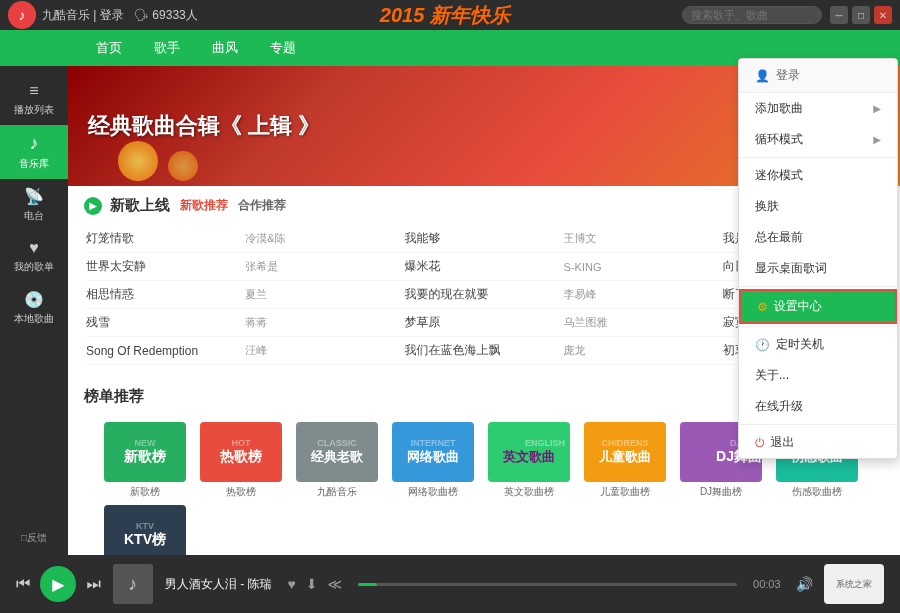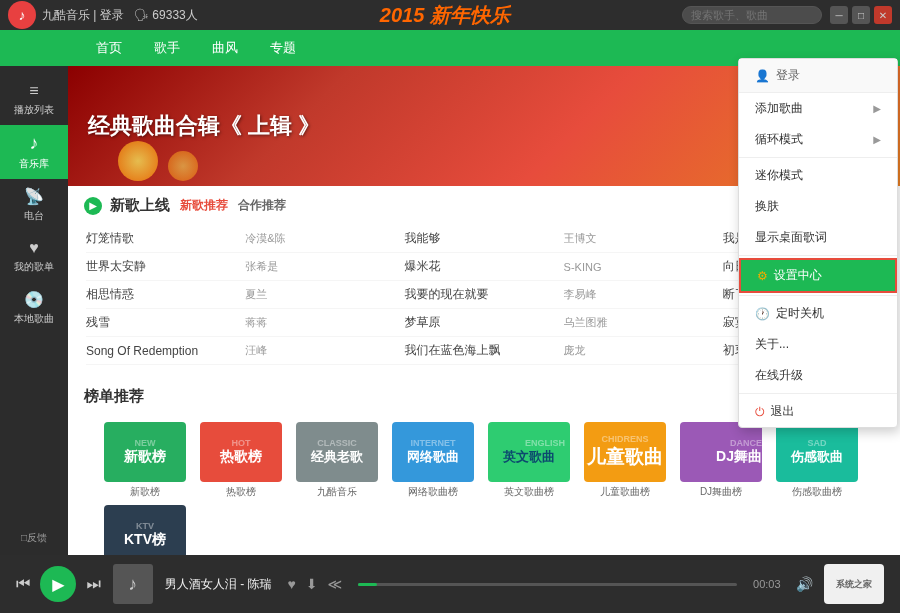--- a/index.html
+++ b/index.html
@@ -249,28 +249,28 @@
           <div class="chart-card">
             <div class="chart-card-img" style="background:#3498db;">
               <span style="color:rgba(255,255,255,0.4);font-size:9px;font-weight:bold;">INTERNET</span>
               <span style="color:white;font-size:13px;font-weight:bold;">网络歌曲</span>
             </div>
             <span class="chart-card-label">网络歌曲榜</span>
           </div>
           <div class="chart-card">
             <div class="chart-card-img" style="background:#2ecc71;">
               <span style="color:rgba(255,255,255,0.4);font-size:9px;font-weight:bold;padding-left:32px;">ENGLISH</span>
-              <span style="color:#0c4a6e;font-size:13px;font-weight:bold;">英文歌曲</span>
+              <span style="color:#701a75;font-size:13px;font-weight:bold;">英文歌曲</span>
             </div>
             <span class="chart-card-label">英文歌曲榜</span>
           </div>
           <div class="chart-card">
             <div class="chart-card-img" style="background:#f39c12;">
               <span style="color:rgba(255,255,255,0.4);font-size:9px;font-weight:bold;">CHIDRENS</span>
-              <span style="color:white;font-size:19px;font-weight:bold;">儿童歌曲</span>
+              <span style="color:white;font-size:13px;font-weight:bold;">儿童歌曲</span>
             </div>
             <span class="chart-card-label">儿童歌曲榜</span>
           </div>
           <div class="chart-card">
             <div class="chart-card-img" style="background:#9b59b6;align-items:flex-end;">
               <span style="color:rgba(255,255,255,0.4);font-size:9px;font-weight:bold;">DANCE</span>
               <span style="color:white;font-size:14px;font-weight:bold;">DJ舞曲</span>
             </div>
             <span class="chart-card-label">DJ舞曲榜</span>
           </div>
@@ -313,21 +313,21 @@
       <span>⬇</span>
       <span>≪</span>
     </div>
     <div class="player-progress">
       <div class="player-progress-fill"></div>
     </div>
     <span class="player-time">00:03</span>
     <div class="player-volume">
       <span class="player-vol-icon">🔊</span>
     </div>
-    <div style="width:60px;height:40px;background:#f0f0f0;border-radius:4px;margin-left:10px;display:flex;align-items:center;justify-content:center;font-weight:bold;">
+    <div style="width:60px;height:40px;background:#f0f0f0;border-radius:4px;margin-left:10px;display:flex;align-items:center;justify-content:center;">
       <span style="font-size:9px;color:#666;">系统之家</span>
     </div>
   </div>
 </div>
 
 <div class="top-right-menu">
   <div class="dropdown-menu">
     <div class="dropdown-header">
       <span>👤</span>
       <span>登录</span>
@@ -339,20 +339,23 @@
     <div class="dropdown-item">
       <span>循环模式</span>
       <span class="dropdown-arrow">▶</span>
     </div>
     <div class="dropdown-divider"></div>
     <div class="dropdown-item">
       <span>迷你模式</span>
     </div>
     <div class="dropdown-item">
       <span>换肤</span>
+    </div>
+    <div class="dropdown-item">
+      <span>总在最前</span>
     </div>
     <div class="dropdown-item">
       <span>显示桌面歌词</span>
     </div>
     <div class="dropdown-divider"></div>
     <div class="dropdown-item highlighted">
       <span style="display:flex;align-items:center;gap:6px;">
         <span style="color:#f0ad00;">⚙</span>
         <span>设置中心</span>
       </span>

